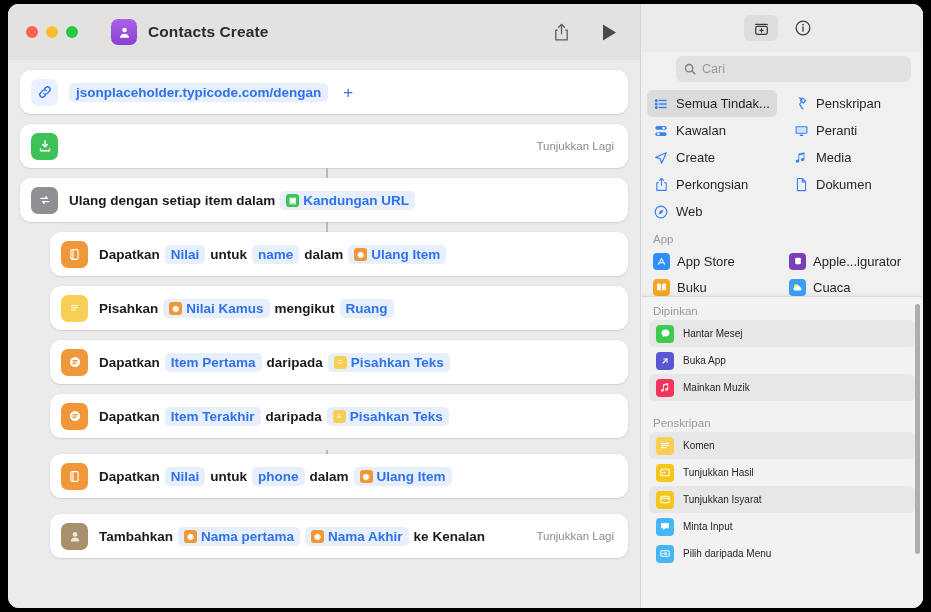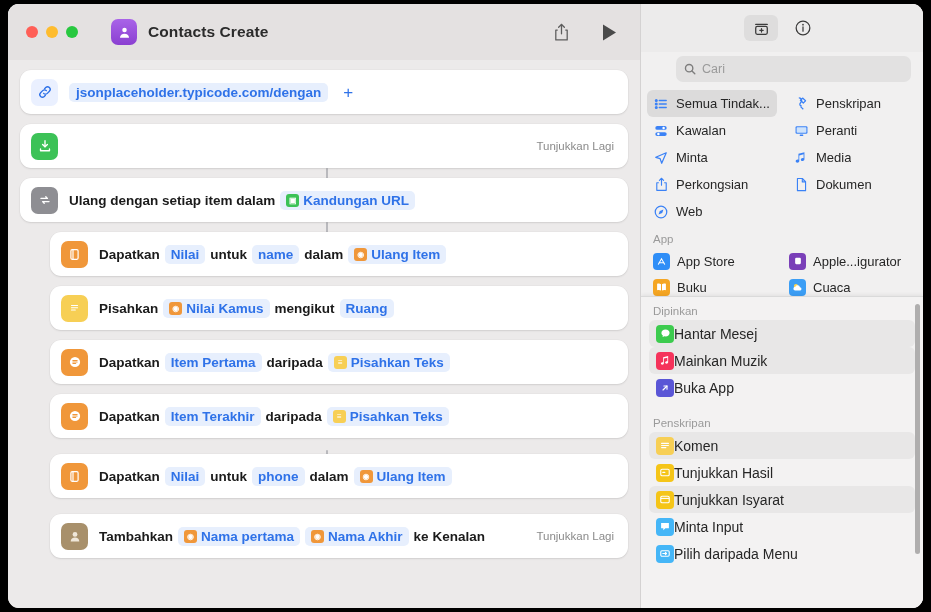--- a/index.html
+++ b/index.html
@@ -203,23 +203,23 @@
 
   .lower {
     position: absolute; left: 0; right: 0; bottom: 0; top: 292px;
     background: #f3f2f2;
     border-top: .5px solid #dadada;
     box-shadow: 0 -1px 4px rgba(0,0,0,.07);
     overflow: hidden;
     padding-bottom: 2px;
   }
   .lrow {
-    display: flex; align-items: center; 
+    display: flex; align-items: center; gap: 9px;
     height: 27px; margin: 0 8px; padding: 0 7px;
-    border-radius: 6px; font-size: 14px; color: #262626;
+    border-radius: 6px; font-size: 10px; color: #262626;
   }
   .lrow.alt { background: #e8e7e7; }
   .licon {
     width: 18px; height: 18px; border-radius: 4px; flex: 0 0 18px;
     display: flex; align-items: center; justify-content: center;
     color: #fff; font-size: 10px;
   }
   .scrollbar {
     position: absolute; right: 3px; top: 300px;
     width: 5px; height: 250px; border-radius: 3px;
@@ -511,21 +511,21 @@
             </svg>
           </span>
           <span class="cl">Peranti</span>
         </div>
         <div class="cat">
           <span class="ci">
             <svg width="14" height="14" viewBox="0 0 16 16" fill="none" stroke="#3b82f6" stroke-width="1.4" stroke-linejoin="round">
               <path d="M14 2L2 7.2l5 1.6L8.8 14z"></path>
             </svg>
           </span>
-          <span class="cl">Minta</span>
+          <span class="cl">Create</span>
         </div>
         <div class="cat">
           <span class="ci">
             <svg width="12" height="14" viewBox="0 0 14 16" fill="#3b82f6">
               <path d="M11 1.2v8.4c0 1.2-1 2-2.2 2s-2-.7-2-1.7 1-1.9 2.2-1.9c.4 0 .8.1 1 .2V3.6L5 5v6.4c0 1.2-1 2-2.2 2s-2-.7-2-1.7 1-1.9 2.2-1.9c.4 0 .8.1 1 .2V3z"></path>
             </svg>
           </span>
           <span class="cl">Media</span>
         </div>
         <div class="cat">
@@ -601,36 +601,36 @@
       <div class="sect-hdr">Dipinkan</div>
       <div id="pinned">
           <div class="lrow alt">
             <span class="licon" style="background: rgb(60, 203, 78);">
               <svg width="11" height="11" viewBox="0 0 14 14" fill="#fff">
                 <path d="M7 2C4 2 1.8 3.9 1.8 6.3c0 1.4.8 2.6 2 3.4-.1.9-.6 1.7-.6 1.7s1.6-.3 2.5-.9c.4.1.9.2 1.3.2 3 0 5.2-1.9 5.2-4.4S10 2 7 2z"></path>
               </svg>
             </span>
             <span>Hantar Mesej</span>
           </div>
-          <div class="lrow alt">
-            <span class="licon" style="background: rgb(245, 51, 91);">
-              <svg width="10" height="11" viewBox="0 0 12 14" fill="#fff">
-                <path d="M10 1.2v8c0 1-.9 1.8-2 1.8s-1.8-.6-1.8-1.5.9-1.7 2-1.7c.3 0 .6 0 .8.1V3.4L4.6 4.6v6c0 1-.9 1.8-2 1.8s-1.8-.6-1.8-1.5.9-1.7 2-1.7c.3 0 .6 0 .8.1V2.9z"></path>
-              </svg>
-            </span>
-            <span>Mainkan Muzik</span>
-          </div>
           <div class="lrow">
             <span class="licon" style="background: rgb(90, 86, 214);">
               <svg width="10" height="10" viewBox="0 0 14 14" fill="none" stroke="#fff" stroke-width="1.6" stroke-linecap="round" stroke-linejoin="round">
                 <path d="M4.2 9.8l5.6-5.6"></path>
                 <path d="M5.4 4.2h4.4v4.4"></path>
               </svg>
             </span>
             <span>Buka App</span>
+          </div>
+          <div class="lrow alt">
+            <span class="licon" style="background: rgb(245, 51, 91);">
+              <svg width="10" height="11" viewBox="0 0 12 14" fill="#fff">
+                <path d="M10 1.2v8c0 1-.9 1.8-2 1.8s-1.8-.6-1.8-1.5.9-1.7 2-1.7c.3 0 .6 0 .8.1V3.4L4.6 4.6v6c0 1-.9 1.8-2 1.8s-1.8-.6-1.8-1.5.9-1.7 2-1.7c.3 0 .6 0 .8.1V2.9z"></path>
+              </svg>
+            </span>
+            <span>Mainkan Muzik</span>
           </div>
         </div>
       <div class="sect-hdr" style="padding-top:16px;">Penskripan</div>
       <div id="scripting">
           <div class="lrow alt">
             <span class="licon" style="background: rgb(247, 207, 85);">
               <svg width="12" height="11" viewBox="0 0 14 13" fill="none" stroke="#fff" stroke-width="1.4" stroke-linecap="round">
                 <path d="M3 4h8M3 6.5h8M3 9h5"></path>
               </svg>
             </span>

